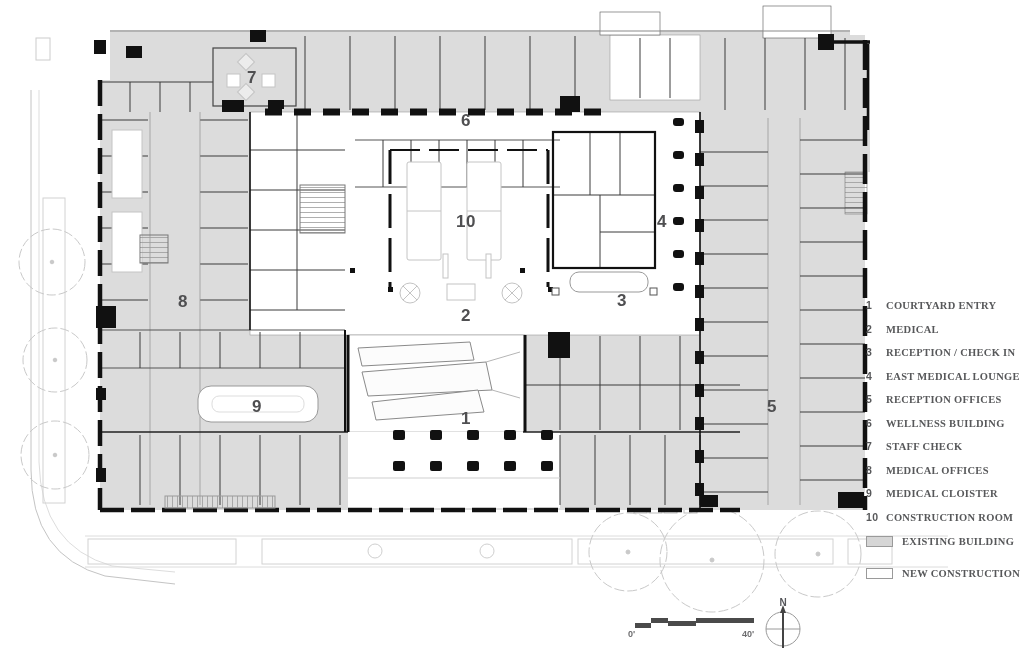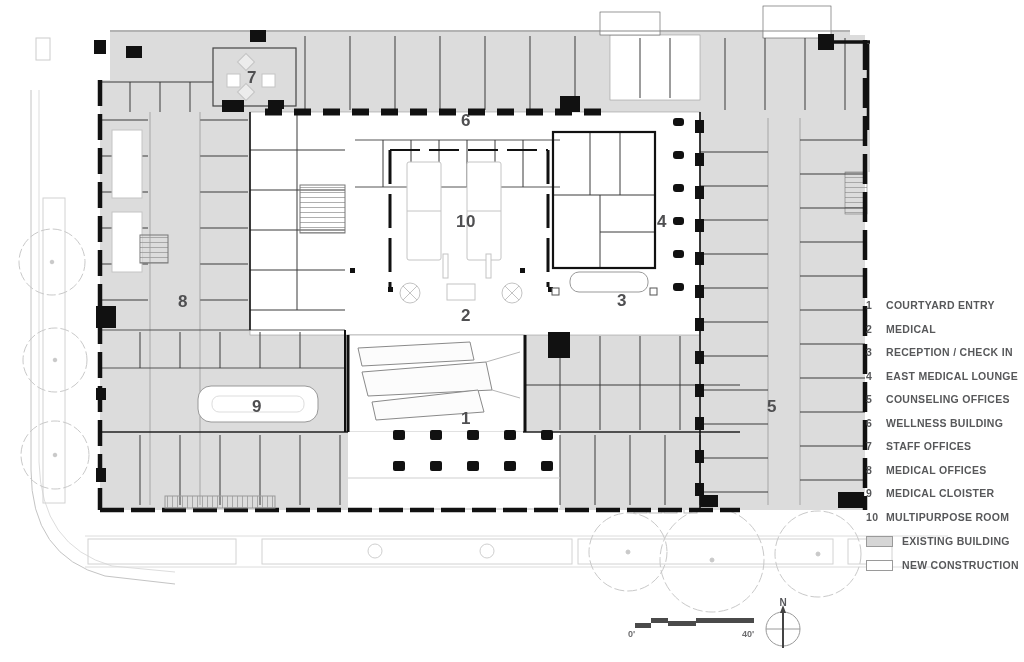--- a/index.html
+++ b/index.html
@@ -5,21 +5,21 @@
   html,body{margin:0;padding:0;background:#fff;}
   #stage{position:relative;width:1024px;height:662px;background:#ffffff;overflow:hidden;
          font-family:"Liberation Sans",sans-serif;}
   #plan-svg{position:absolute;left:0;top:0;}
   .plan-label{position:absolute;transform:translate(-50%,-50%);
               font-weight:bold;font-size:17px;color:#4f4f51;letter-spacing:.5px;}
   #legend{position:absolute;left:866px;top:296px;width:156px;}
   .lg-row{position:absolute;left:0;height:18px;display:flex;align-items:center;
           font-weight:bold;font-size:10.5px;color:#57585a;letter-spacing:.3px;white-space:nowrap;}
   .lg-num{display:inline-block;width:20px;flex:0 0 20px;}
-  .lg-text{display:inline-block;}
+  .lg-text{display:inline-block;font-family:Liberation Serif, serif;}
   .lg-swatch{display:inline-block;width:27px;height:11px;border:1px solid #9a9a9a;
              margin-right:9px;flex:0 0 27px;box-sizing:border-box;}
   .lg-swatch.existing{background:#d6d6d6;}
   .lg-swatch.new{background:#ffffff;}
   .scale-label{position:absolute;font-size:9px;color:#6d6d6f;font-weight:bold;}
   #compass-n{position:absolute;transform:translate(-50%,-50%);font-size:10px;
              font-weight:bold;color:#55565a;}
 </style>
 </head>
 <body>
@@ -292,47 +292,47 @@
     <div class="lg-row" style="top:47px">
         <span class="lg-num">3</span>
         <span class="lg-text">RECEPTION / CHECK IN</span>
       </div>
     <div class="lg-row" style="top:71px">
         <span class="lg-num">4</span>
         <span class="lg-text">EAST MEDICAL LOUNGE</span>
       </div>
     <div class="lg-row" style="top:94px">
         <span class="lg-num">5</span>
-        <span class="lg-text">COUNSELING OFFICES</span>
+        <span class="lg-text">RECEPTION OFFICES</span>
       </div>
     <div class="lg-row" style="top:118px">
         <span class="lg-num">6</span>
         <span class="lg-text">WELLNESS BUILDING</span>
       </div>
     <div class="lg-row" style="top:141px">
         <span class="lg-num">7</span>
-        <span class="lg-text">STAFF OFFICES</span>
+        <span class="lg-text">STAFF CHECK</span>
       </div>
     <div class="lg-row" style="top:165px">
         <span class="lg-num">8</span>
         <span class="lg-text">MEDICAL OFFICES</span>
       </div>
     <div class="lg-row" style="top:188px">
         <span class="lg-num">9</span>
         <span class="lg-text">MEDICAL CLOISTER</span>
       </div>
     <div class="lg-row" style="top:212px">
         <span class="lg-num">10</span>
-        <span class="lg-text">MULTIPURPOSE ROOM</span>
+        <span class="lg-text">CONSTRUCTION ROOM</span>
       </div>
     <div class="lg-row" style="top:236px">
         <span class="lg-swatch existing"></span>
         <span class="lg-text">EXISTING BUILDING</span>
       </div>
-    <div class="lg-row" style="top:260px">
+    <div class="lg-row" style="top:268px">
         <span class="lg-swatch new"></span>
         <span class="lg-text">NEW CONSTRUCTION</span>
       </div>
   </div>
 
   <span class="scale-label" style="left:628px;top:629px">0'</span>
   <span class="scale-label" style="left:742px;top:629px">40'</span>
   <span id="compass-n" style="left:783px;top:602px">N</span>
 </div>
 

